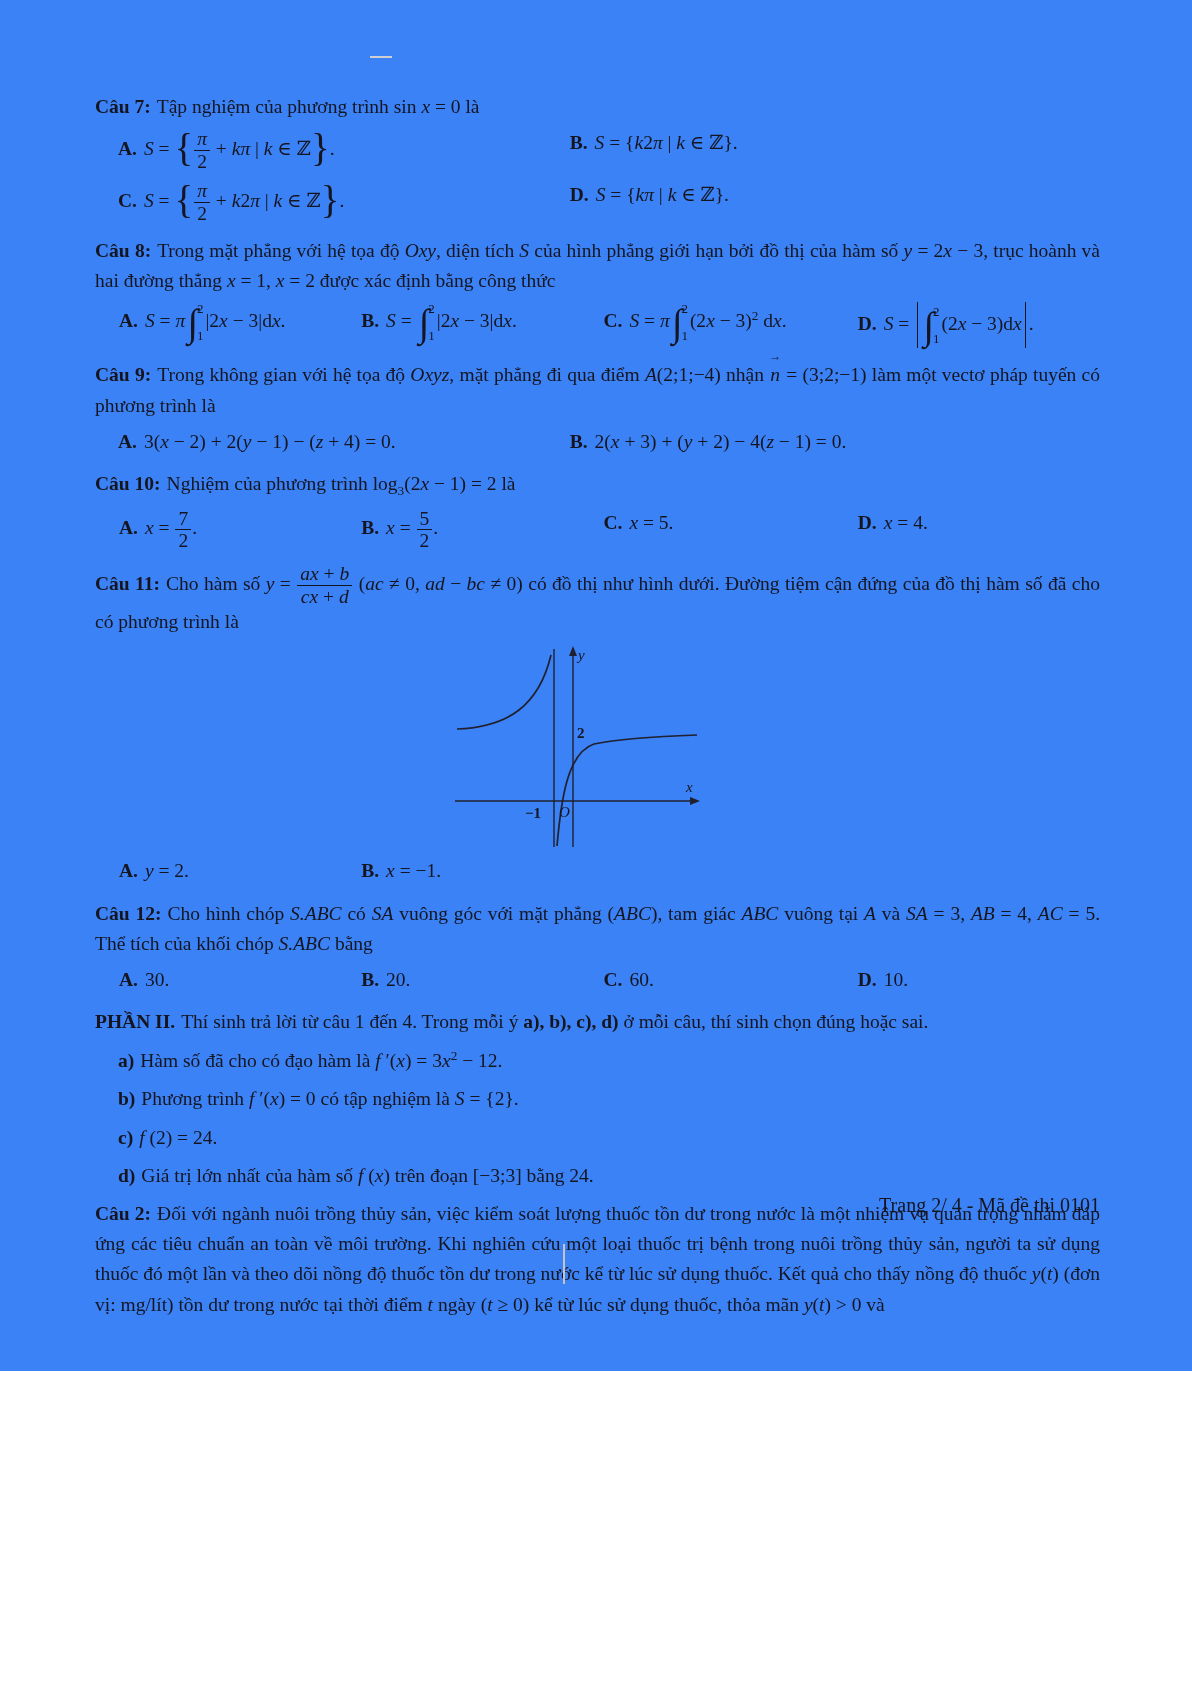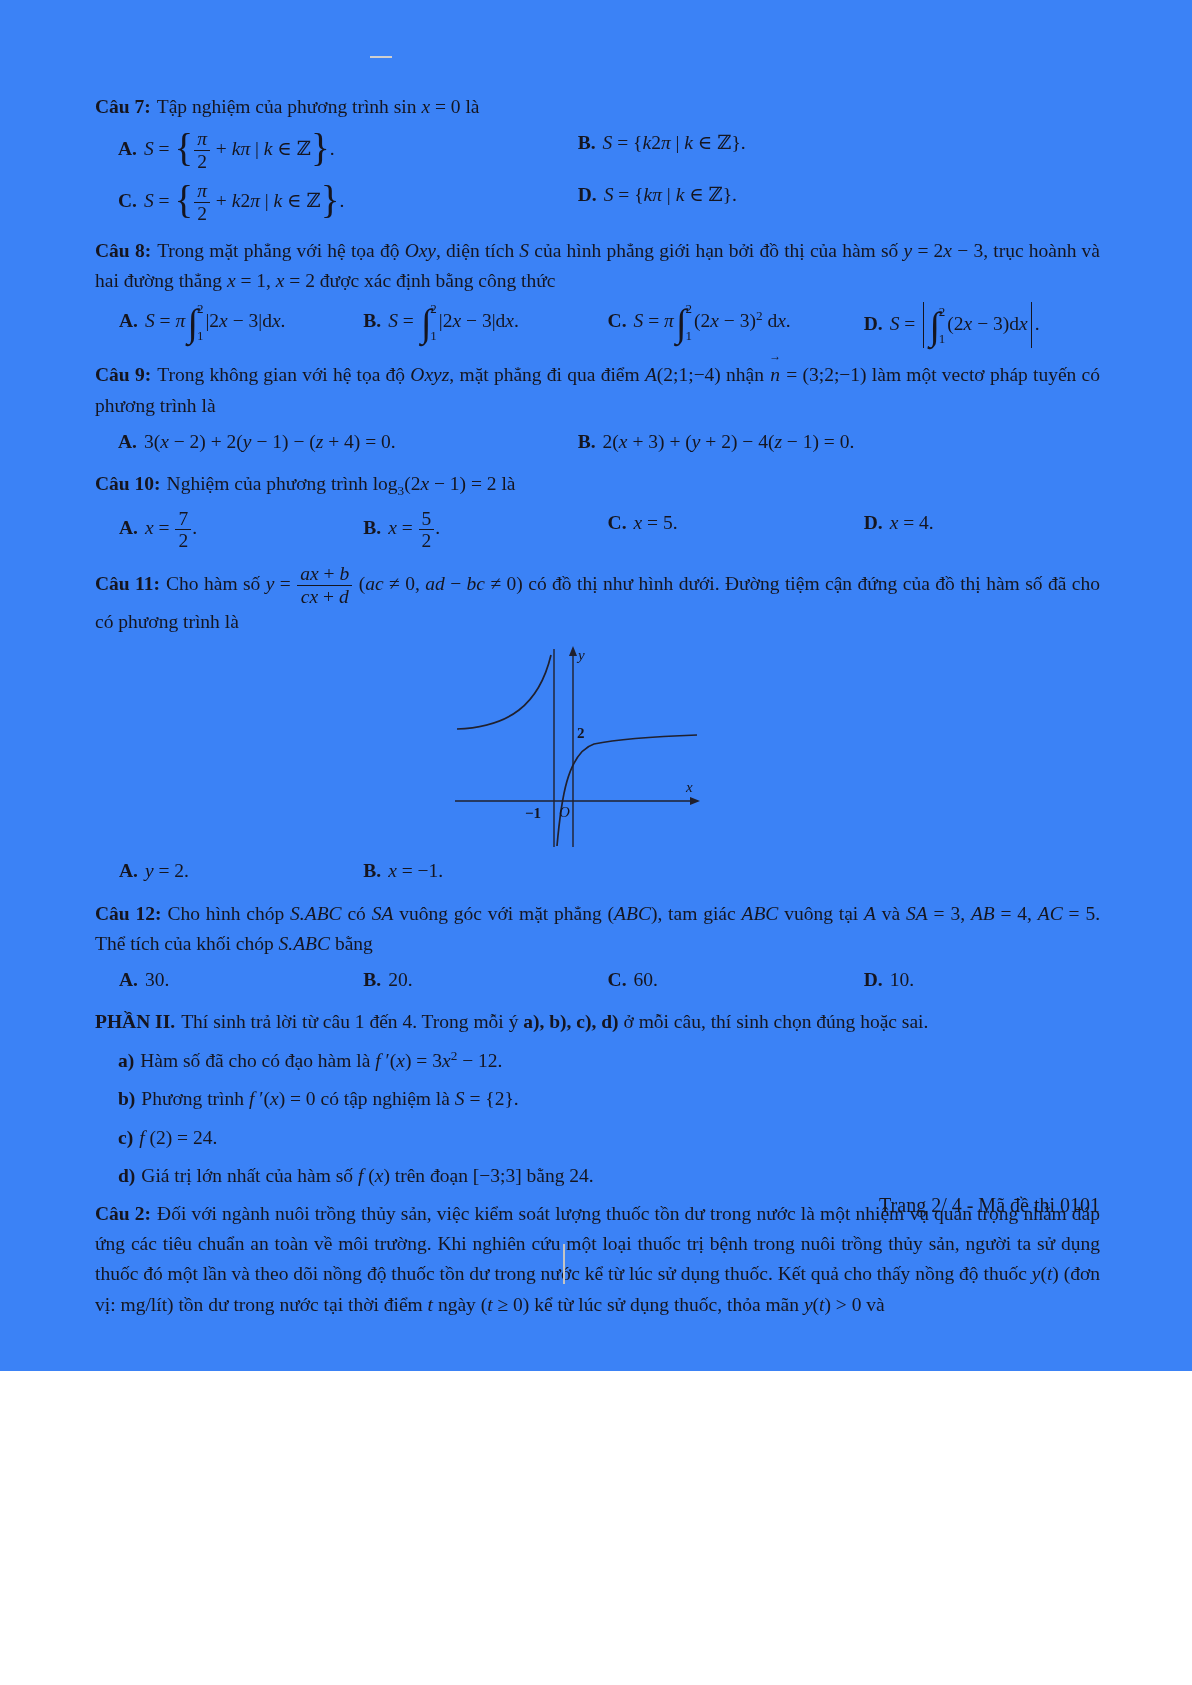--- a/index.html
+++ b/index.html
@@ -7,21 +7,21 @@
   .page{
     width:1192px;height:1371px;position:relative;overflow:hidden;
     background:#3b82f6;color:#15151f;
     font-family:"Liberation Serif","DejaVu Serif",serif;
     font-size:19.5px;line-height:1.55;
   }
   .content{padding:84px 92px 0 95px;}
   section.q{margin:0 0 4px 0;}
   .qt{margin:8px 0 2px;text-align:justify;}
   .ql{font-weight:bold;margin-right:6px;}
-  .opts{display:grid;margin:2px 0 4px 23px;column-gap:8px;}
+  .opts{display:grid;margin:2px 0 4px 23px;}
   .g2{grid-template-columns:46% 1fr;}
   .g4{grid-template-columns:1fr 1fr 1.05fr 1fr;margin-left:24px;}
   .opt{padding:4px 0;}
   .ok{font-weight:bold;margin-right:7px;}
   i{font-style:italic;}
   sup,sub{font-size:0.68em;}
   
   .frac{display:inline-block;vertical-align:middle;text-align:center;line-height:1.1;padding:0 1px;}
   .fn,.fd{display:block;padding:0 3px;}
   .fd{border-top:1.3px solid currentColor;}

